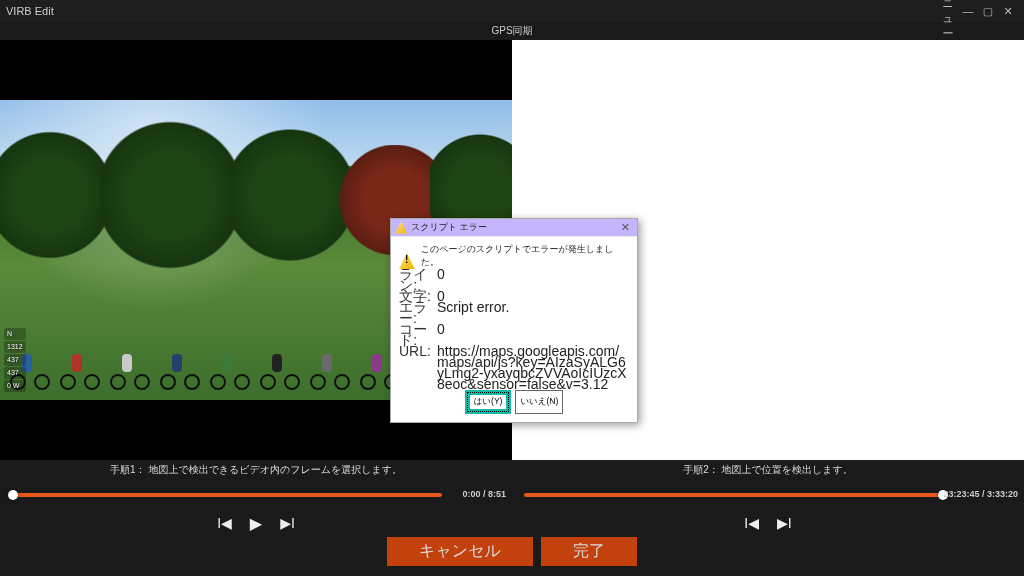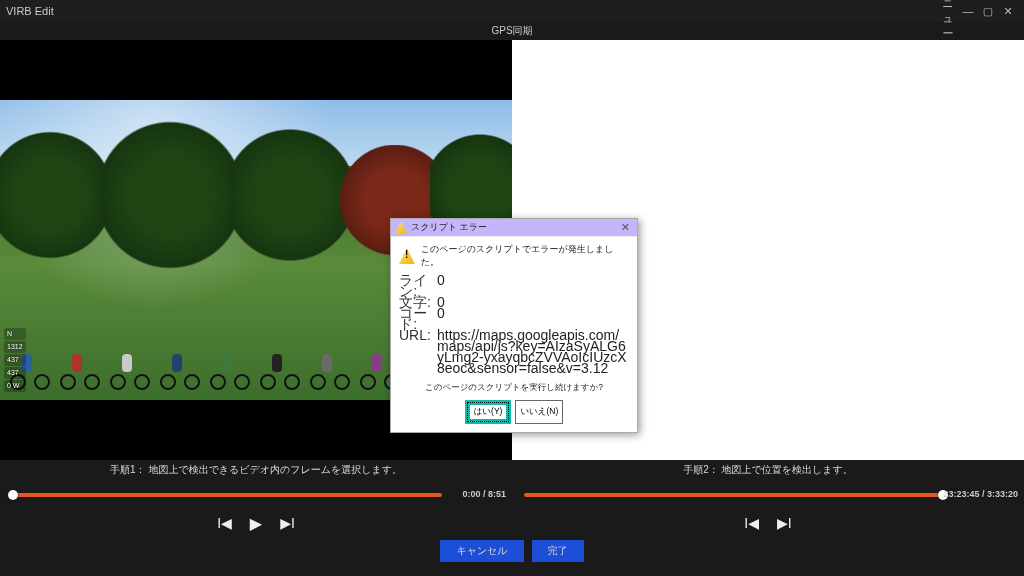--- a/index.html
+++ b/index.html
@@ -95,21 +95,21 @@
     display:flex; height:26px;
   }
   .transport > div { width:512px; display:flex; justify-content:center; align-items:center; gap:18px; }
   .tbtn { color:#eee; cursor:pointer; font-size:14px; }
   .tbtn.play { font-size:16px; }
 
   .footer-btns {
     height:30px; display:flex; justify-content:center; align-items:center; gap:8px;
   }
   .fbtn {
-    background:#1d4ed8; color:#ddd; padding:4px 16px; font-size:10px; cursor:pointer;
+    background:#c2410c; color:#ddd; padding:4px 32px; font-size:16px; cursor:pointer;
     border:none;
   }
 
   
   .dialog {
     position:absolute;
     left: 390px; top: 218px;
     width: 248px;
     background:#fff;
     border:1px solid #aaa;
@@ -122,21 +122,21 @@
     background:#c4b5fd; border-bottom:1px solid #eee;
   }
   .dlg-title .ticon {
     width:12px; height:12px; margin-right:4px;
     background: linear-gradient(135deg,#ffe27a,#f0b400);
     clip-path: polygon(50% 0, 100% 100%, 0 100%);
   }
   .dlg-title .ttext { flex:1; font-size:9px; }
   .dlg-title .close { cursor:pointer; font-size:11px; color:#555; padding:0 3px; }
   .dlg-body { padding:6px 8px 8px 8px; }
-  .dlg-msg { display:flex; align-items:center; gap:6px; margin-bottom:6px; justify-content:center; }
+  .dlg-msg { display:flex; align-items:flex-end; gap:6px; justify-content:center; }
   .dlg-msg .wicon {
     width:16px; height:16px;
     background: linear-gradient(135deg,#ffe27a,#f0b400);
     clip-path: polygon(50% 0, 100% 100%, 0 100%);
     position:relative;
   }
   .dlg-msg .wicon::after { content:"!"; position:absolute; left:6px; top:1px; font-weight:bold; color:#000; font-size:10px; }
   .fields { font-size:14px; line-height:11px; }
   .frow { display:flex; }
   .fkey { width:38px; color:#333; }
@@ -290,27 +290,30 @@
     <div class="fields">
       <div class="frow">
           <span class="fkey">ライン:</span>
           <span class="fval">0</span>
         </div>
       <div class="frow">
           <span class="fkey">文字:</span>
           <span class="fval">0</span>
         </div>
       <div class="frow">
+          <span class="fkey">エラー:</span>
+          <span class="fval">Script error.</span>
+        </div>
+      <div class="frow">
           <span class="fkey">コード:</span>
           <span class="fval">0</span>
         </div>
       <div class="frow">
           <span class="fkey">URL:</span>
           <span class="fval">https://maps.googleapis.com/maps/api/js?key=AIzaSyALG6yLmg2-yxayqbcZVVAoIcIUzcX8eoc&amp;sensor=false&amp;v=3.12</span>
         </div>
     </div>
-    <div class="confirm">このページのスクリプトを実行し続けますか?</div>
     <div class="dlg-btns">
       <button class="focus">はい(Y)</button>
       <button>いいえ(N)</button>
     </div>
   </div>
 </div>
 
 </body></html>

